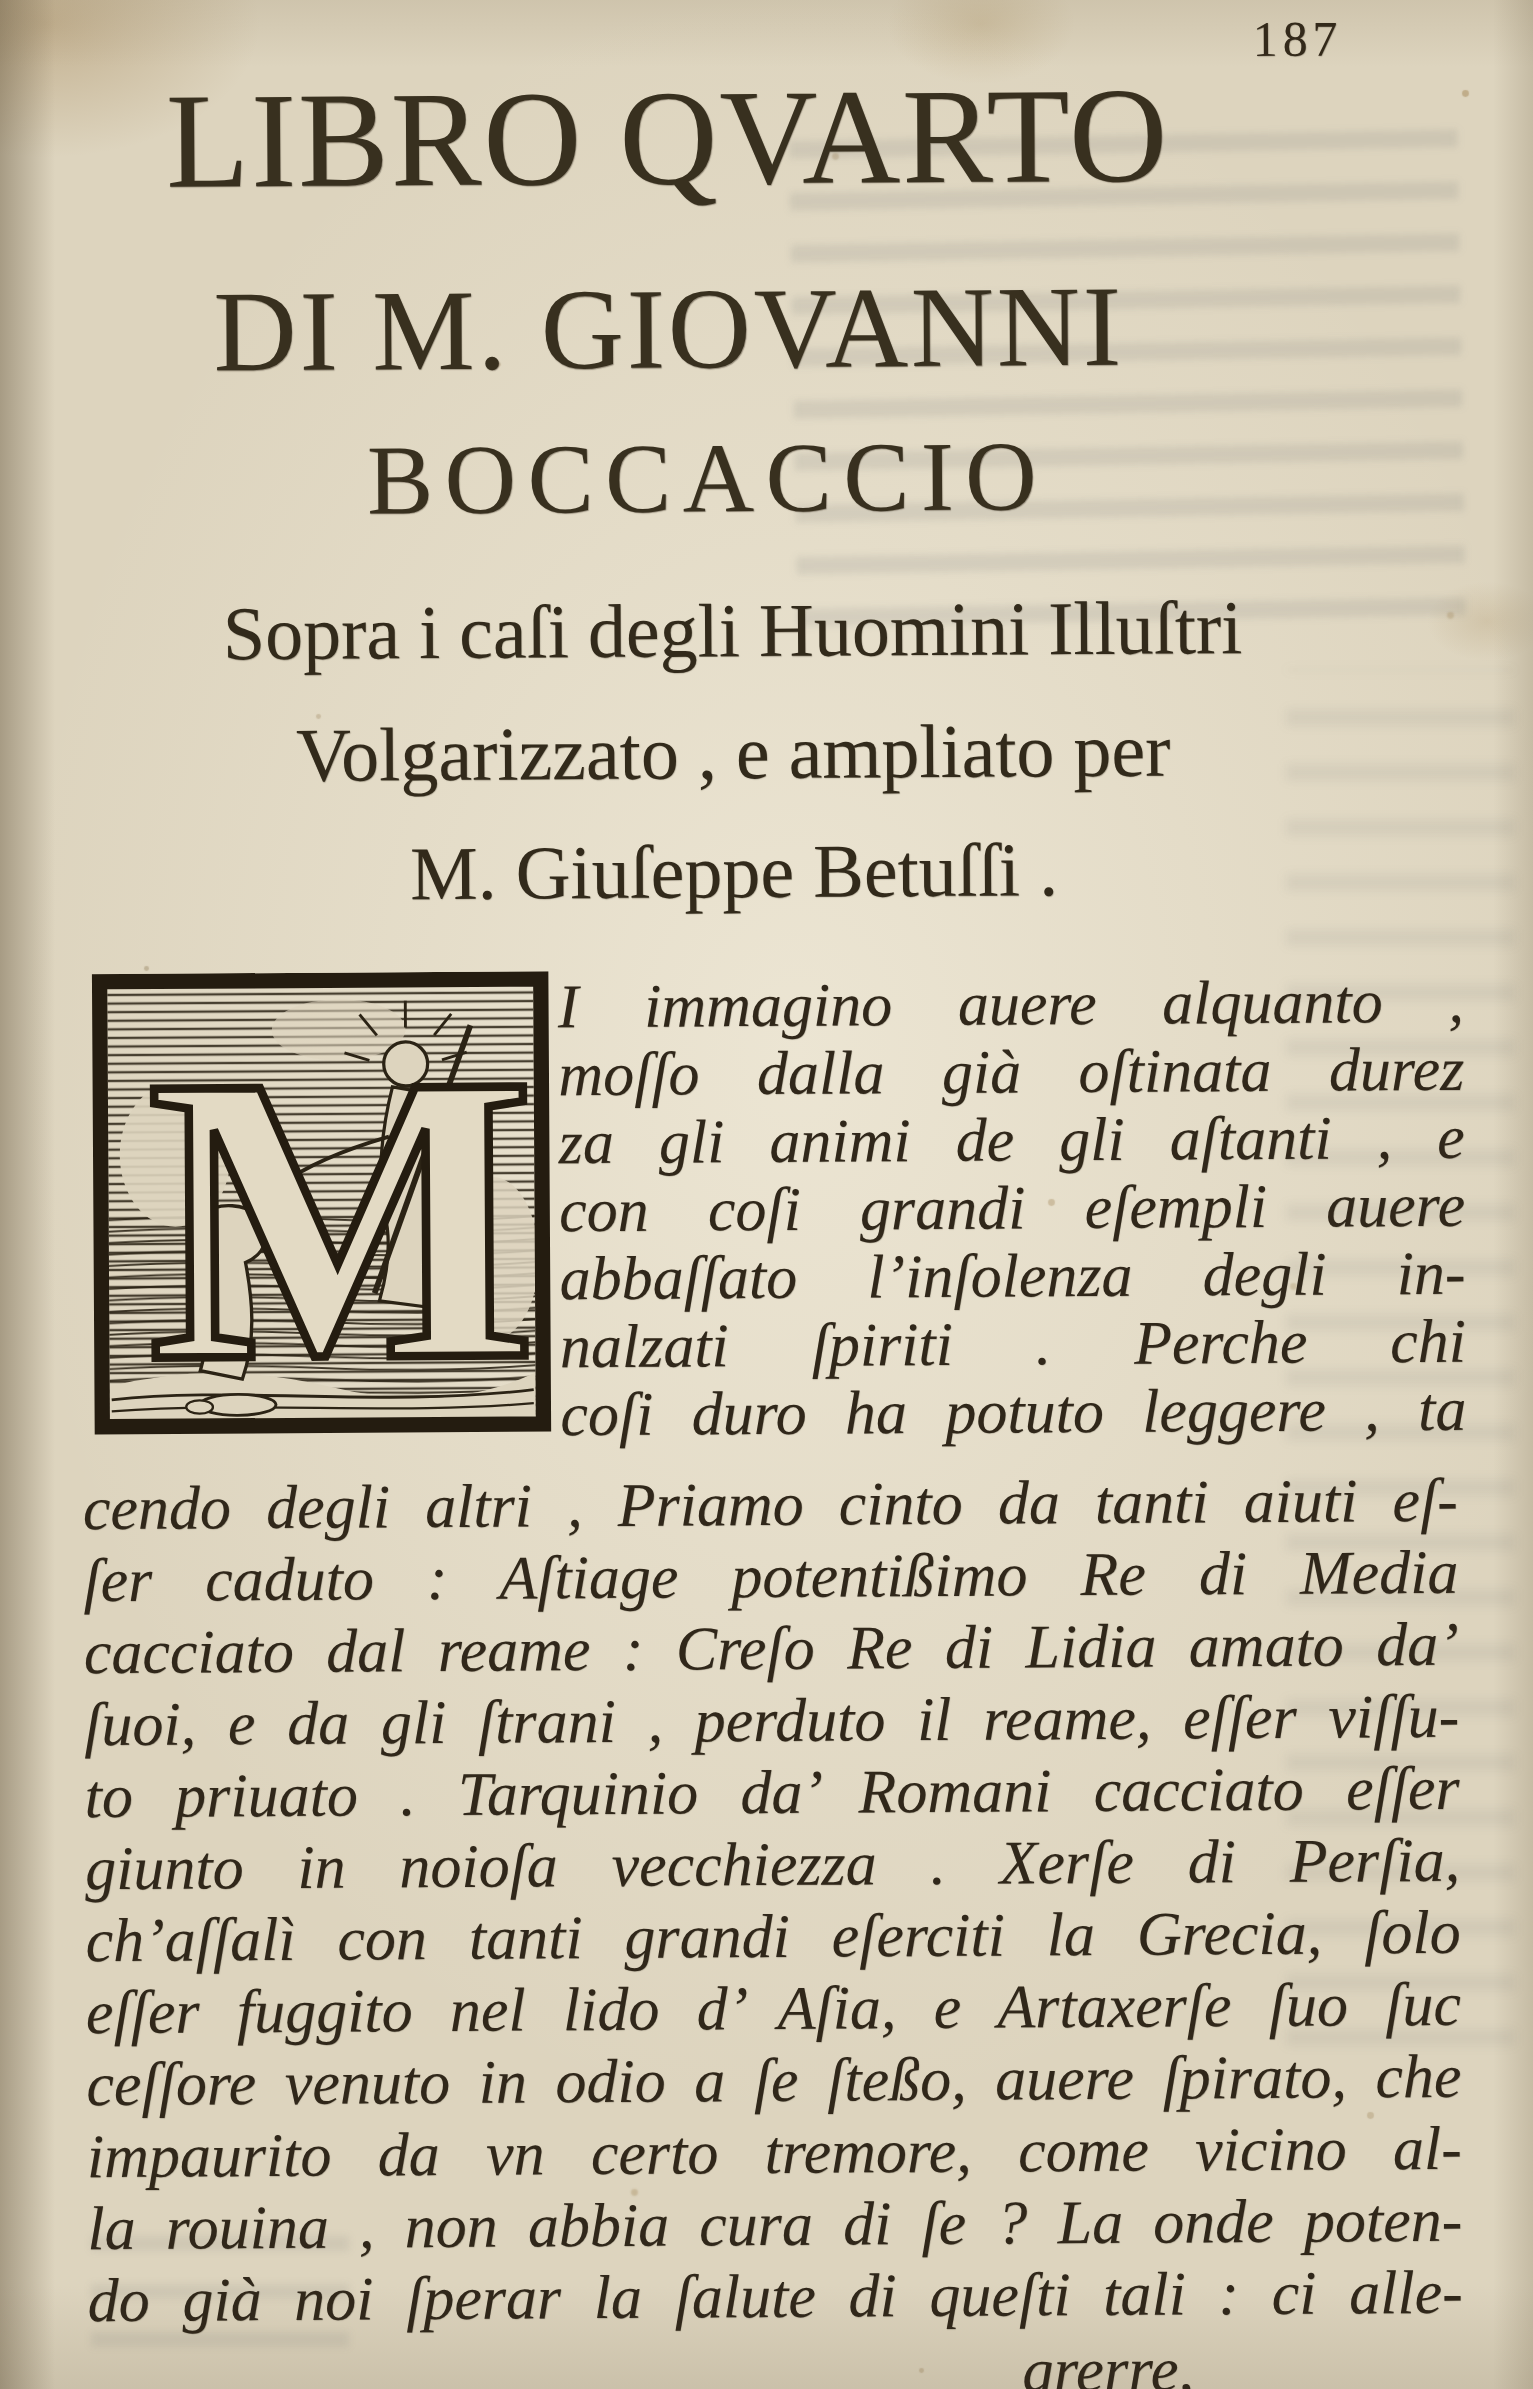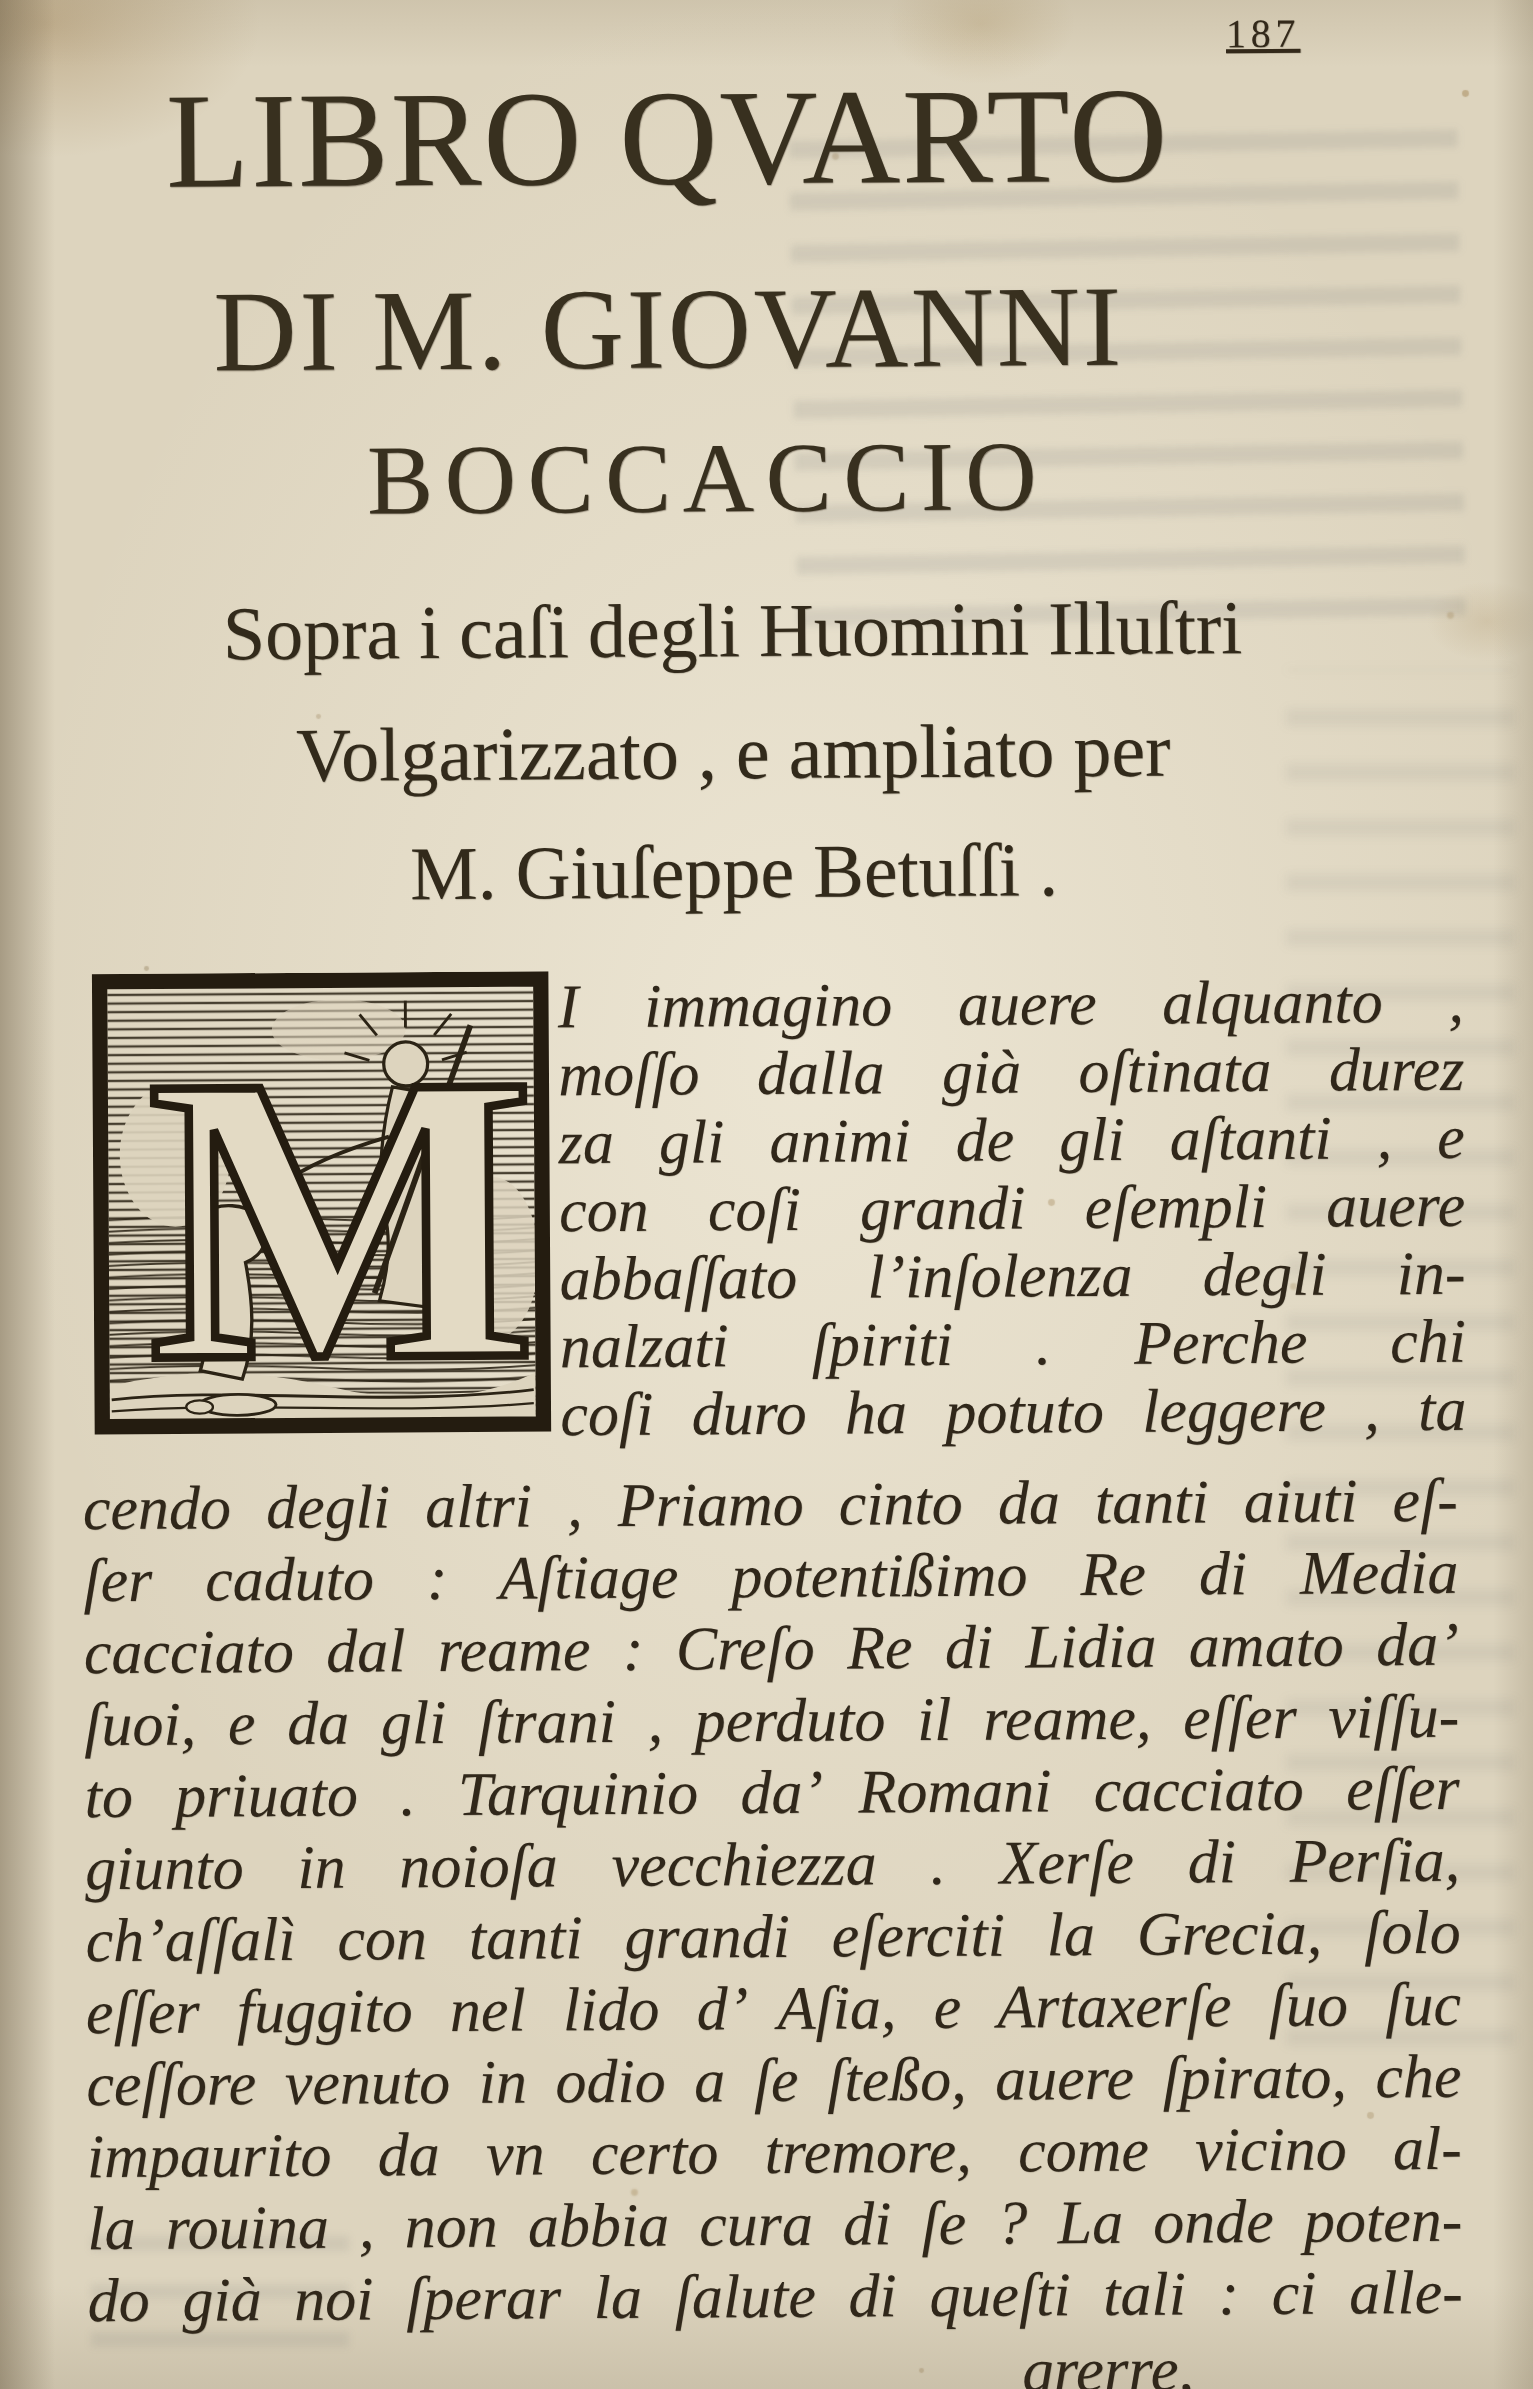--- a/index.html
+++ b/index.html
@@ -19,22 +19,22 @@
       radial-gradient(ellipse 86px 57px at 97% 26%, rgba(150,120,70,.18), rgba(150,120,70,0) 70%),
       radial-gradient(ellipse 1051px 1434px at 52% 44%, rgba(248,243,228,.55), rgba(248,243,228,0) 75%);
   }
   .content{
     position:absolute;inset:0;
     transform:rotate(-0.35deg);
     transform-origin:50% 50%;
   }
   .page-number{
     position:absolute;left:1233px;top:13.4px;width:143px;
-    font-size:40px;letter-spacing:4.8px;text-align:left;
-    color:#33291a;text-shadow:0.5px 0.5px 1px rgba(47,39,24,.4);text-decoration:underline;
+    font-size:50px;letter-spacing:4.8px;text-align:center;
+    color:#33291a;text-shadow:0.5px 0.5px 1px rgba(47,39,24,.4);
   }
   .title-1{
     position:absolute;left:86px;top:63px;width:1176px;
     font-size:136px;line-height:1.1;letter-spacing:1.9px;text-align:center;
     color:#38301f;text-shadow:0.6px 0.8px 1.1px rgba(50,41,26,.45);
     white-space:nowrap;
   }
   .title-2{
     position:absolute;left:105px;top:266px;width:1138px;
     font-size:115px;line-height:1.1;letter-spacing:2.9px;text-align:center;

